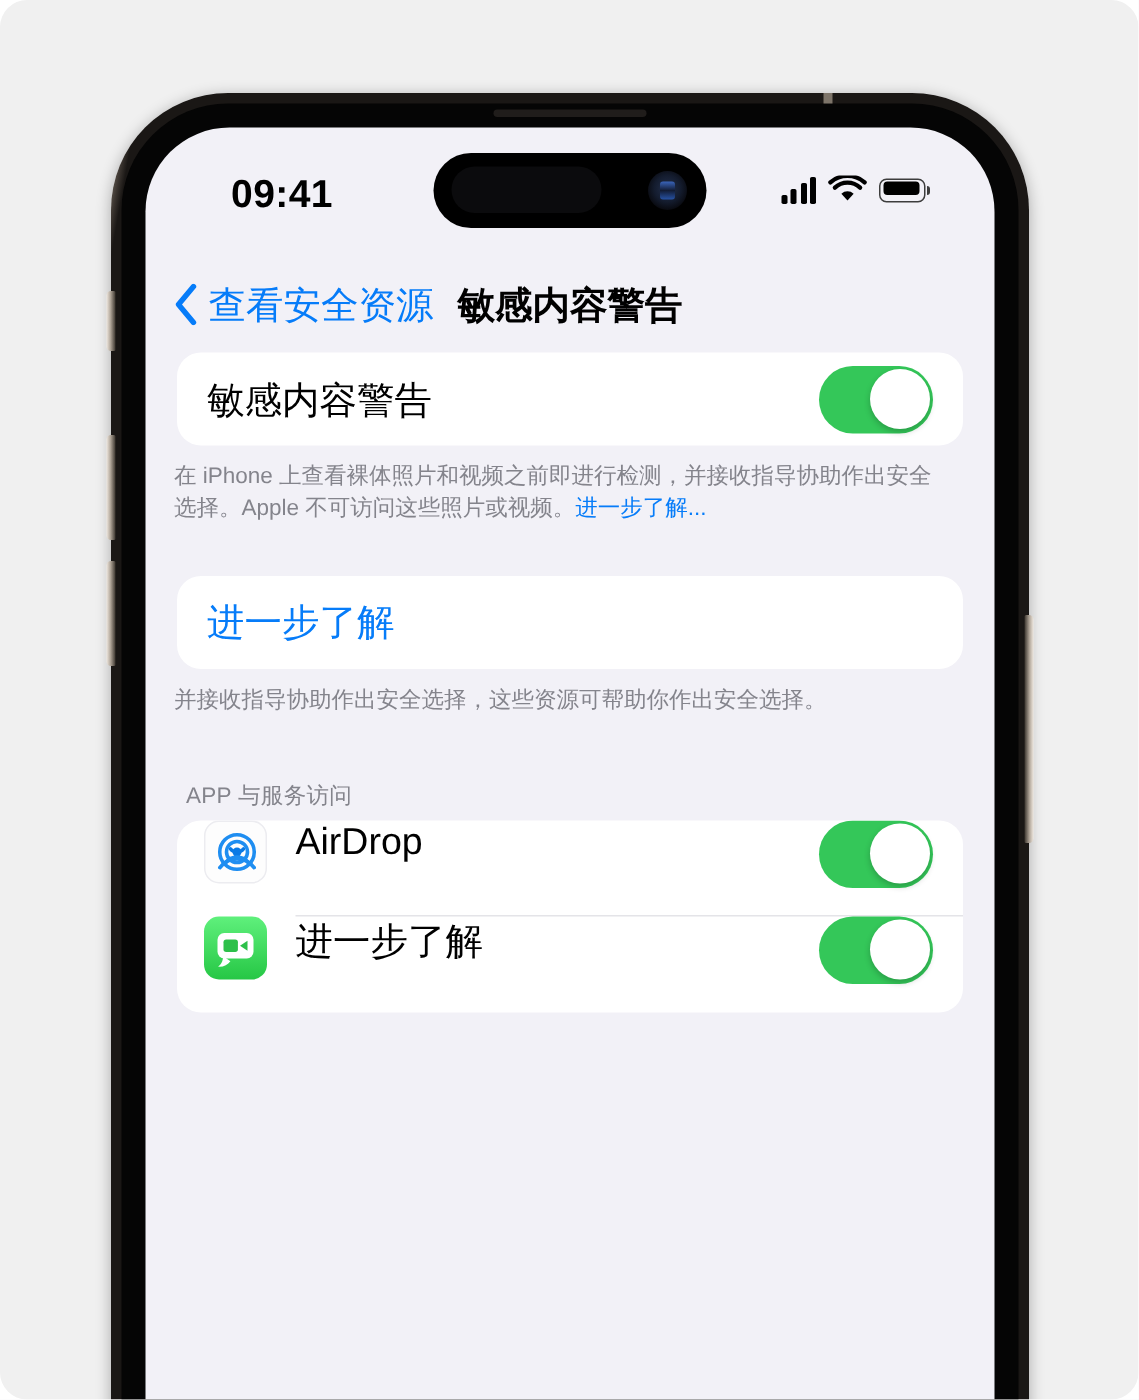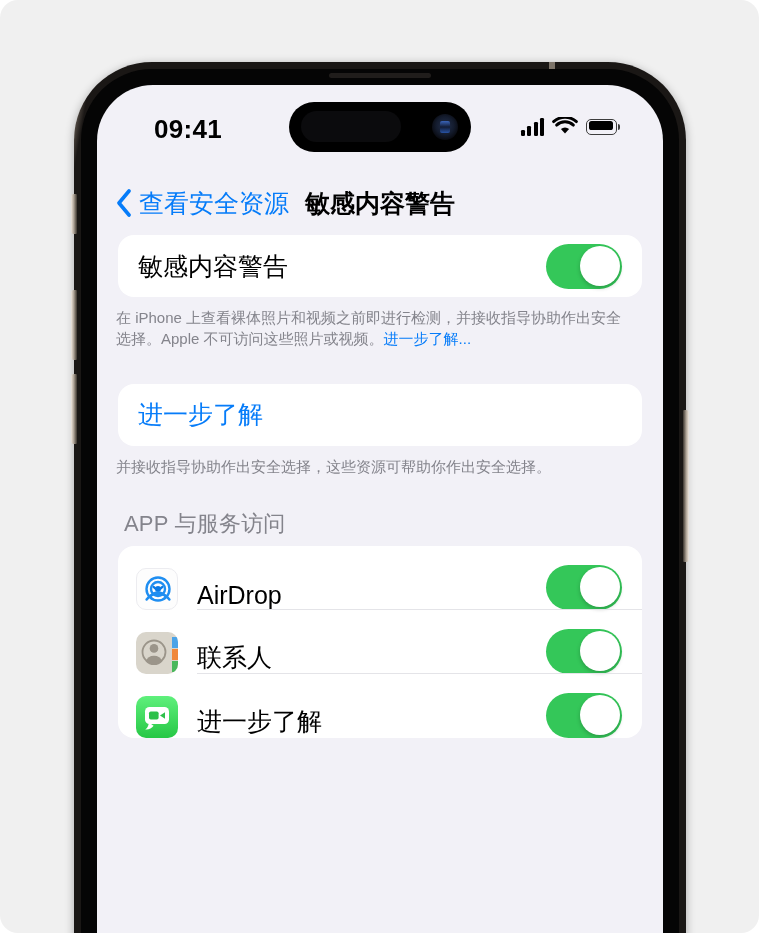--- a/index.html
+++ b/index.html
@@ -316,32 +316,32 @@
 
   .footnote {
     margin: 10px 27px 0 19px;
     font-size: 15px;
     line-height: 1.42;
     color: #84848c;
   }
   .footnote .lnk { color: #067cf9; }
 
   .section-header {
-    margin: 32px 27px 7px 27px;
-    font-size: 22px;
+    margin: 44px 27px 7px 27px;
+    font-size: 15px;
     color: #84848c;
     letter-spacing: .2px;
   }
 
   .gap-lg { height: 34px; }
 
   
   .app-row {
     display: flex;
-    align-items: flex-end;
+    align-items: flex-start;
     min-height: 64px;
     padding: 0 20px 0 18px;
     position: relative;
     box-sizing: border-box;
   }
   .app-icon {
     width: 42px;
     height: 42px;
     border-radius: 10px;
     flex: 0 0 auto;
@@ -459,37 +459,20 @@
                 <circle cx="21" cy="20" r="11.5" stroke="#1f8ef1" stroke-width="2.4" fill="none"></circle>
               </svg>
             </div>
             <div class="row-title">AirDrop</div>
             <div class="switch">
               <div class="knob"></div>
             </div>
             <div class="divider"></div>
           </div>
 
-          <div class="app-row">
-            <div class="app-icon ic-contacts">
-              <div class="tab" style="top:5px;background:#4aa3e8;"></div>
-              <div class="tab" style="top:17px;background:#f0883a;"></div>
-              <div class="tab" style="top:29px;background:#4ab85c;"></div>
-              <svg width="42" height="42" viewBox="0 0 42 42" style="position:absolute;left:-3px;top:0;">
-                <circle cx="21" cy="20" r="11.5" stroke="#9b958a" stroke-width="1.8" fill="none"></circle>
-                <circle cx="21" cy="16.4" r="4.3" fill="#9b958a"></circle>
-                <path d="M12.6 29.4 a9 9 0 0 1 16.8 0 a11.5 11.5 0 0 1 -16.8 0 Z" fill="#9b958a"></path>
-              </svg>
-            </div>
-            <div class="row-title">联系人</div>
-            <div class="switch">
-              <div class="knob"></div>
-            </div>
-            <div class="divider"></div>
-          </div>
 
 
           <div class="app-row">
             <div class="app-icon ic-video">
               <svg width="42" height="42" viewBox="0 0 42 42">
                 <rect x="9" y="11" width="24" height="17" rx="4.5" fill="#fff"></rect>
                 <path d="M12.8 26.5 C12.6 30.4 11 32.4 9.2 33.4 c3.4 .4 6.6 -1 8.4 -3.6 Z" fill="#fff"></path>
                 <rect x="13" y="15.4" width="9.6" height="8.2" rx="1.8" fill="#2dc04a"></rect>
                 <path d="M24 19.5 L29 16.2 v6.6 Z" fill="#2dc04a"></path>
               </svg>

